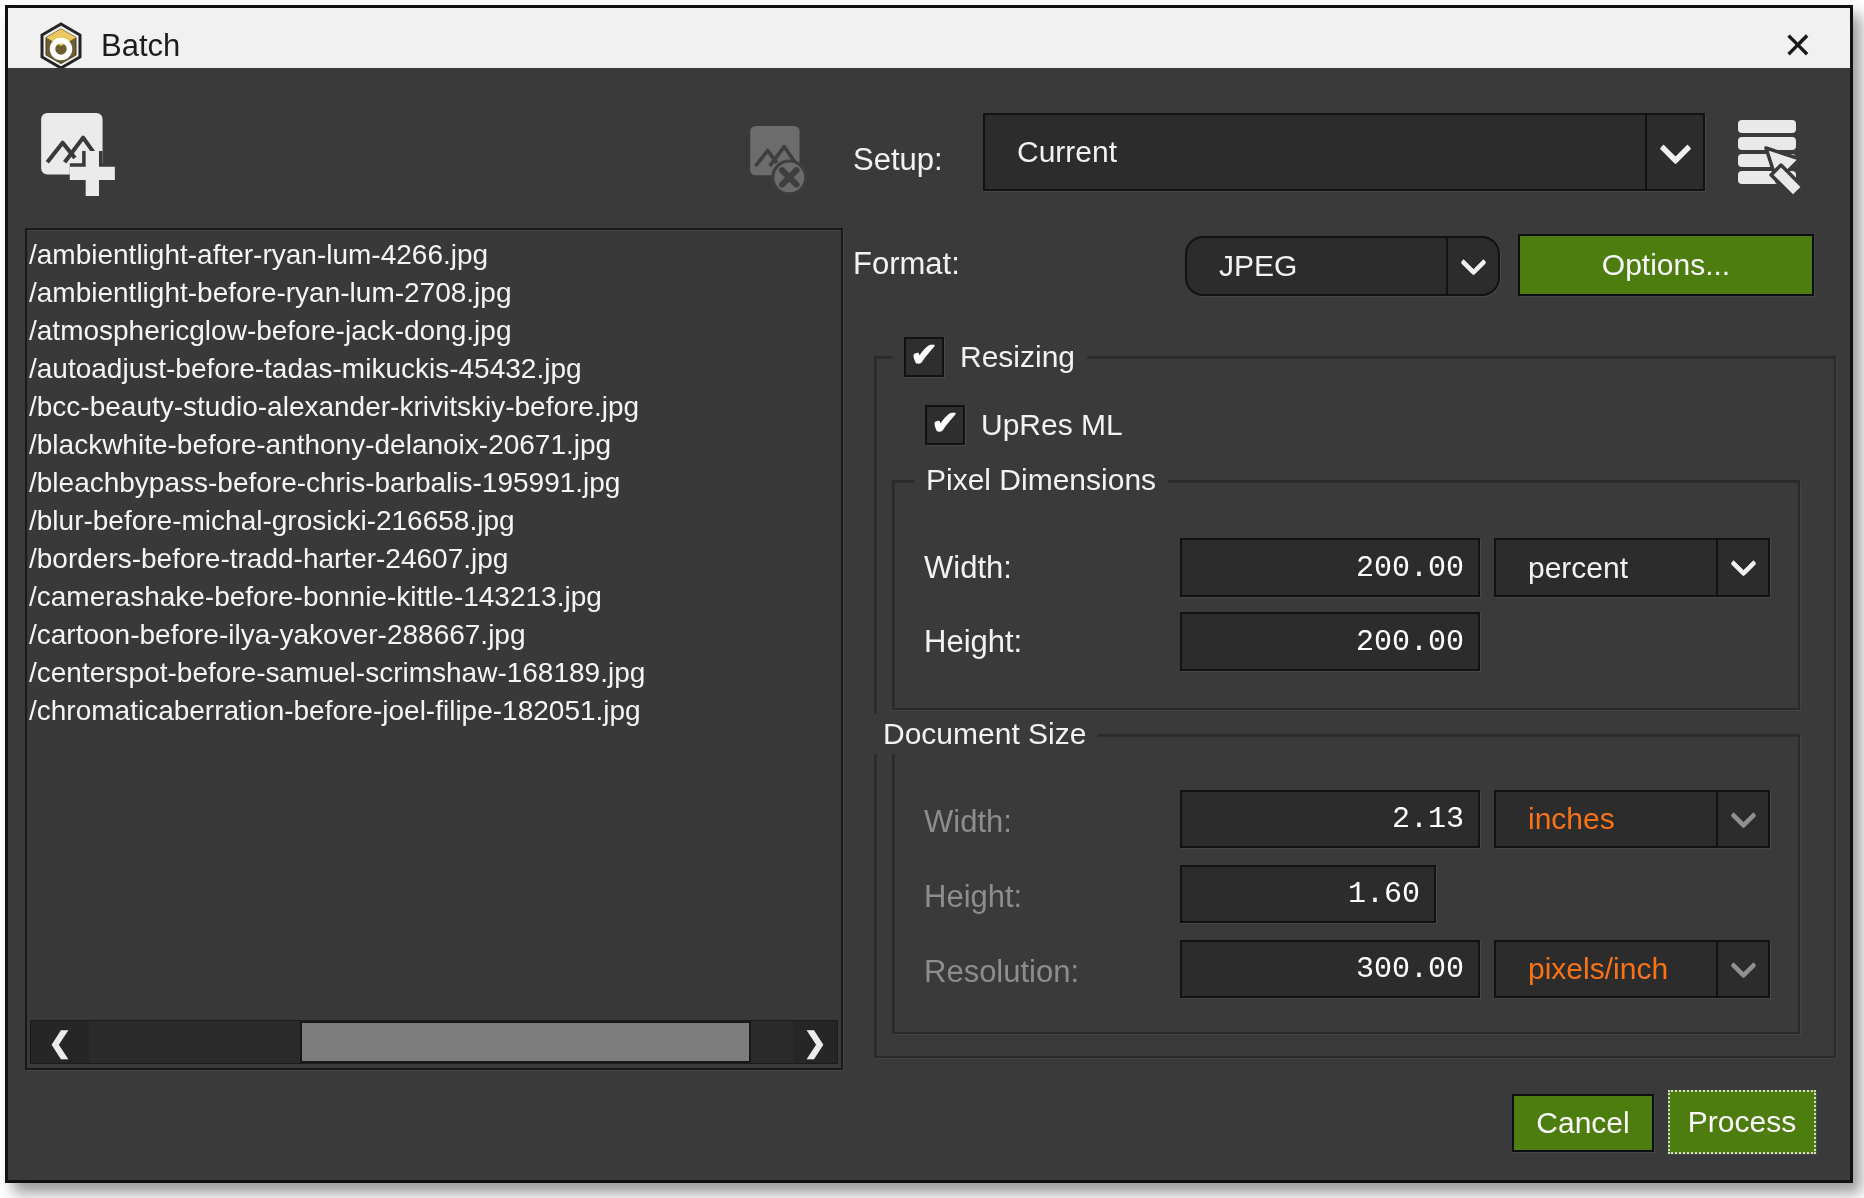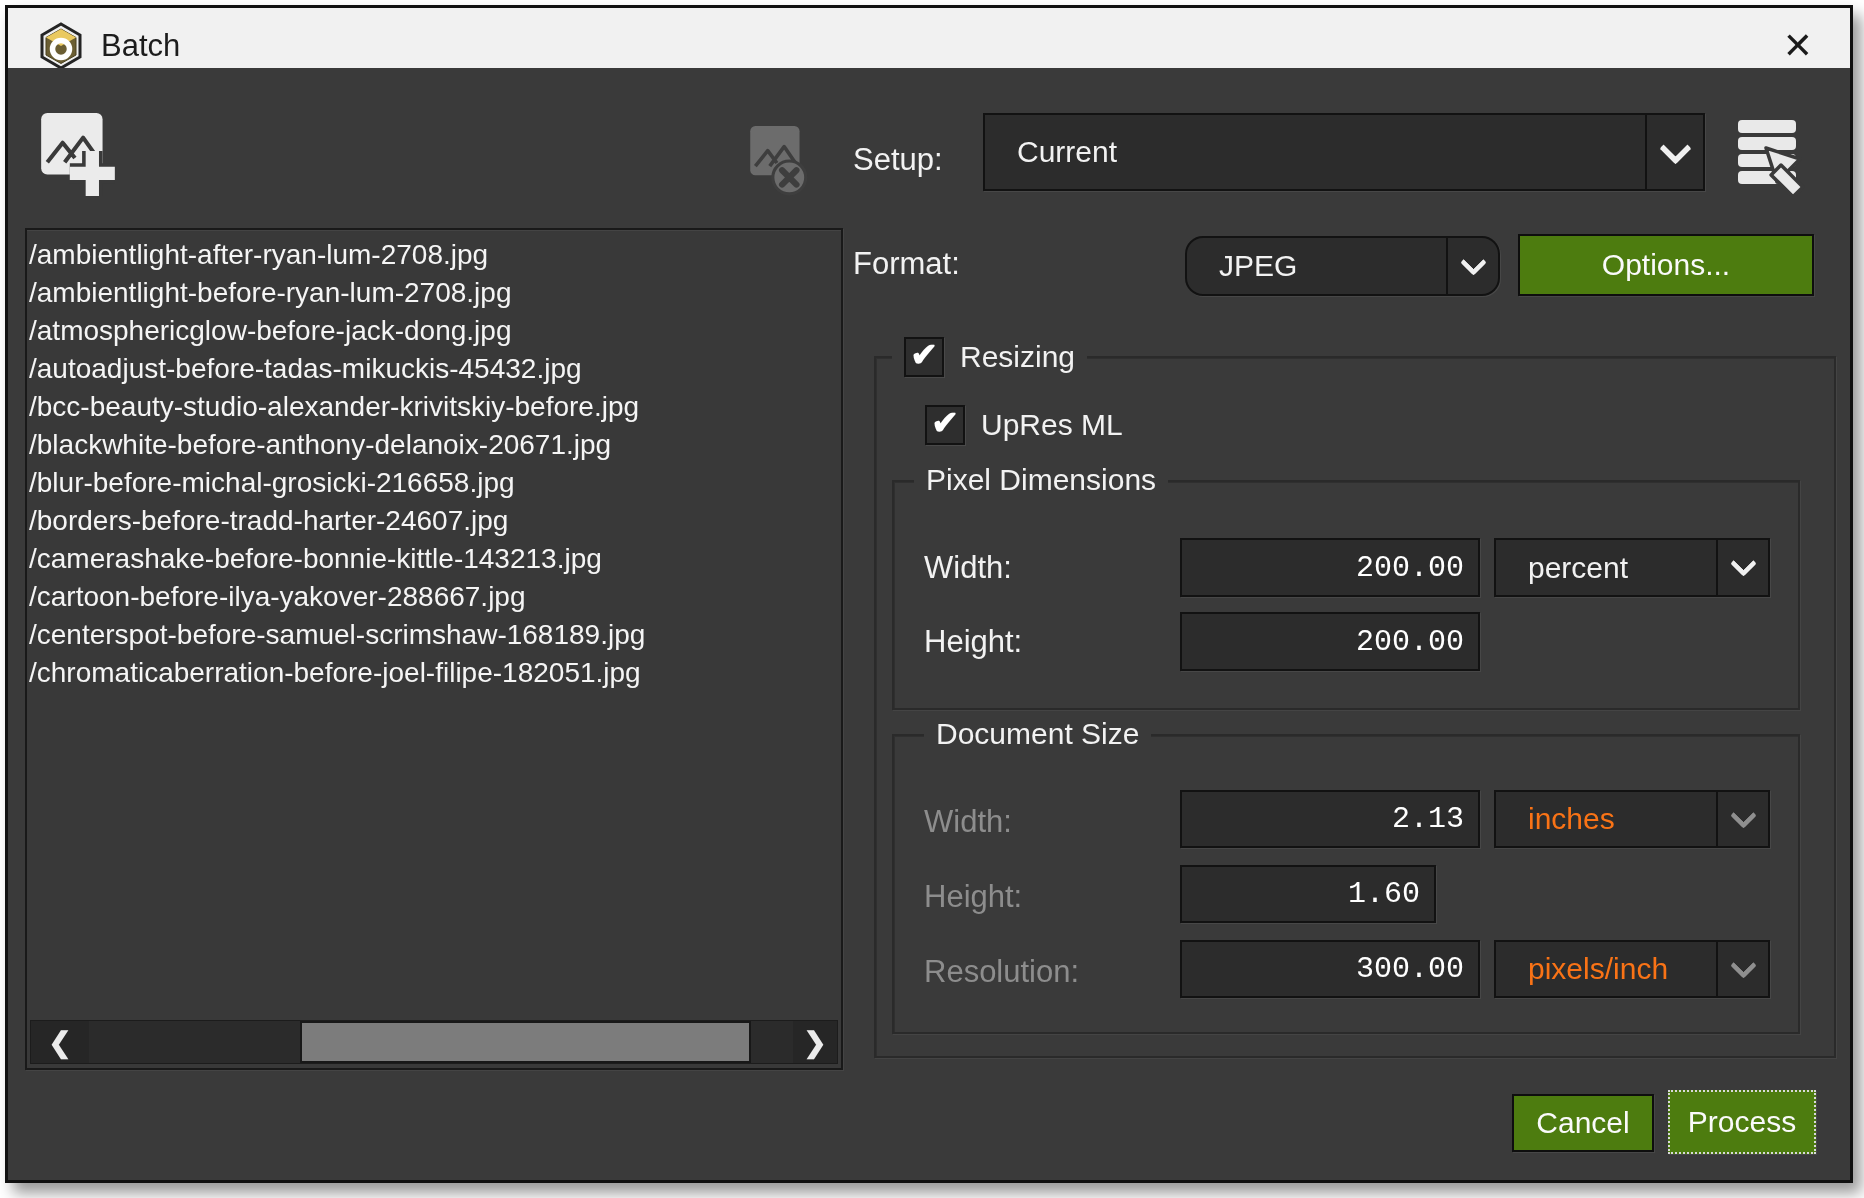--- a/index.html
+++ b/index.html
@@ -155,26 +155,27 @@
         <rect x="2" y="36" width="58" height="13" rx="4" fill="#e9e9e9"></rect>
         <rect x="2" y="53" width="58" height="13" rx="4" fill="#e9e9e9"></rect>
         <g stroke="#3a3a3a" stroke-width="3.5" fill="#e9e9e9" stroke-linejoin="round">
           <polygon points="30,30 64,41 41,64"></polygon>
           <rect x="45" y="47" width="31" height="14" transform="rotate(45 45 47)"></rect>
         </g>
       </svg>
 
       <div class="file-list">
         <div class="file-rows">
-            <div class="file-row">/ambientlight-after-ryan-lum-2708.jpg</div>
+            <div class="file-row">/ambientlight-after-ryan-lum-4266.jpg</div>
             <div class="file-row">/ambientlight-before-ryan-lum-2708.jpg</div>
             <div class="file-row">/atmosphericglow-before-jack-dong.jpg</div>
             <div class="file-row">/autoadjust-before-tadas-mikuckis-45432.jpg</div>
             <div class="file-row">/bcc-beauty-studio-alexander-krivitskiy-before.jpg</div>
             <div class="file-row">/blackwhite-before-anthony-delanoix-20671.jpg</div>
+            <div class="file-row">/bleachbypass-before-chris-barbalis-195991.jpg</div>
             <div class="file-row">/blur-before-michal-grosicki-216658.jpg</div>
             <div class="file-row">/borders-before-tradd-harter-24607.jpg</div>
             <div class="file-row">/camerashake-before-bonnie-kittle-143213.jpg</div>
             <div class="file-row">/cartoon-before-ilya-yakover-288667.jpg</div>
             <div class="file-row">/centerspot-before-samuel-scrimshaw-168189.jpg</div>
             <div class="file-row">/chromaticaberration-before-joel-filipe-182051.jpg</div>
           </div>
         <div class="hscroll">
           <div class="hs-arrow">❮</div>
           <div class="hs-track">
@@ -219,21 +220,21 @@
         <div class="sel-text">percent</div>
         <div class="sel-chev">
             <span class="chev"></span>
           </div>
       </div>
 
       <div class="lbl abs" style="left:916px; top:556px;">Height:</div>
       <div class="field" style="left:1172px; top:544px; width:300px; height:59px;">200.00</div>
 
       <div class="group" style="left:884px; top:666px; width:908px; height:300px;"></div>
-      <div class="legend" style="left:916px; top:646px; height:40px;">
+      <div class="legend" style="left:863px; top:646px; height:40px;">
         <span>Document Size</span>
       </div>
 
       <div class="lbl disabled abs" style="left:916px; top:736px;">Width:</div>
       <div class="field" style="left:1172px; top:722px; width:300px; height:58px;">2.13</div>
       <div class="select disabled" style="left:1486px; top:722px; width:276px; height:58px;">
         <div class="sel-text">inches</div>
         <div class="sel-chev">
             <span class="chev"></span>
           </div>

